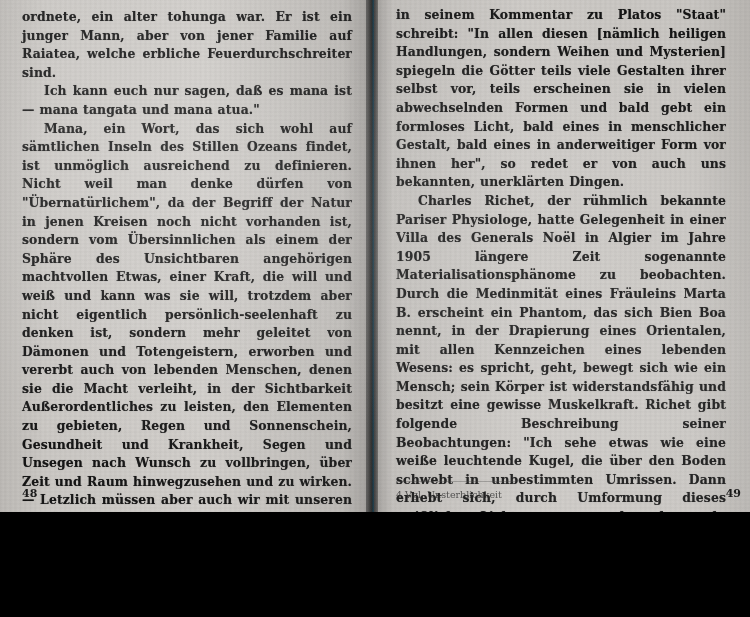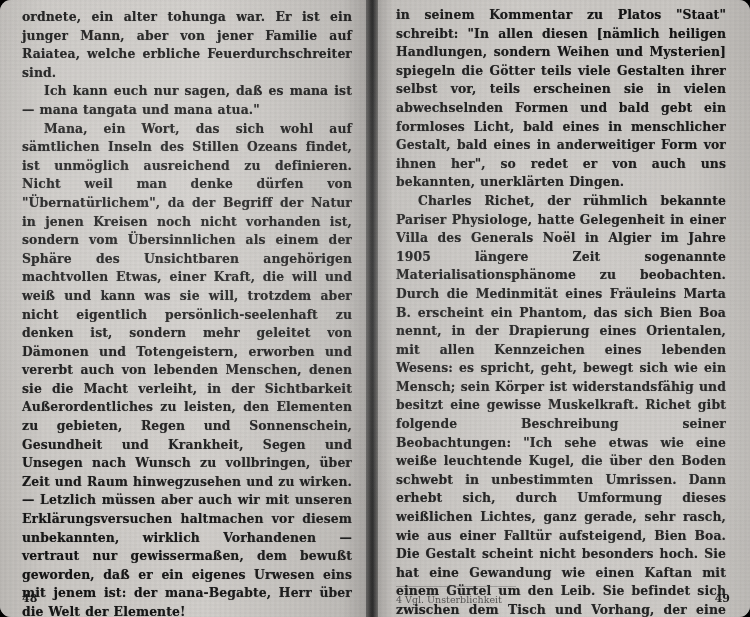--- a/index.html
+++ b/index.html
@@ -3,25 +3,24 @@
 <meta charset="utf-8">
 <style>
   html, body {
     margin: 0;
     padding: 0;
     background: #000;
   }
   #page {
     position: relative;
     width: 750px;
-    height: 617px;
-    background: #737373;
+    height: 512px;
+    background: #0ea5e9;
     overflow: hidden;
     font-family: "DejaVu Serif", serif;
-    border-radius: 11px;
   }
   
   #page::before {
     content: "";
     position: absolute;
     inset: 0;
     background:
       repeating-linear-gradient(0deg, rgba(0,0,0,0.035) 0px, rgba(0,0,0,0.0) 2px, rgba(0,0,0,0.03) 4px),
       repeating-linear-gradient(90deg, rgba(0,0,0,0.03) 0px, rgba(255,255,255,0.02) 3px, rgba(0,0,0,0.025) 5px),
       radial-gradient(ellipse at 20% 30%, rgba(255,255,255,0.18), rgba(0,0,0,0) 60%),
@@ -88,21 +87,21 @@
   .folio {
     position: absolute;
     bottom: 12px;
     font-size: 11px;
     color: #1a1a1a;
     font-family: "DejaVu Serif", serif;
     font-weight: 600;
     z-index: 6;
   }
   .folio-left { left: 22px; }
-  .folio-right { right: 20px; margin-left: 24px; }
+  .folio-right { right: 9px; margin-left: 24px; }
   .footnote {
     position: absolute;
     bottom: 12px;
     left: 396px;
     font-size: 9.5px;
     color: #2a2a2a;
     font-family: "DejaVu Serif", serif;
     z-index: 6;
     opacity: 0.75;
     text-align: right;

